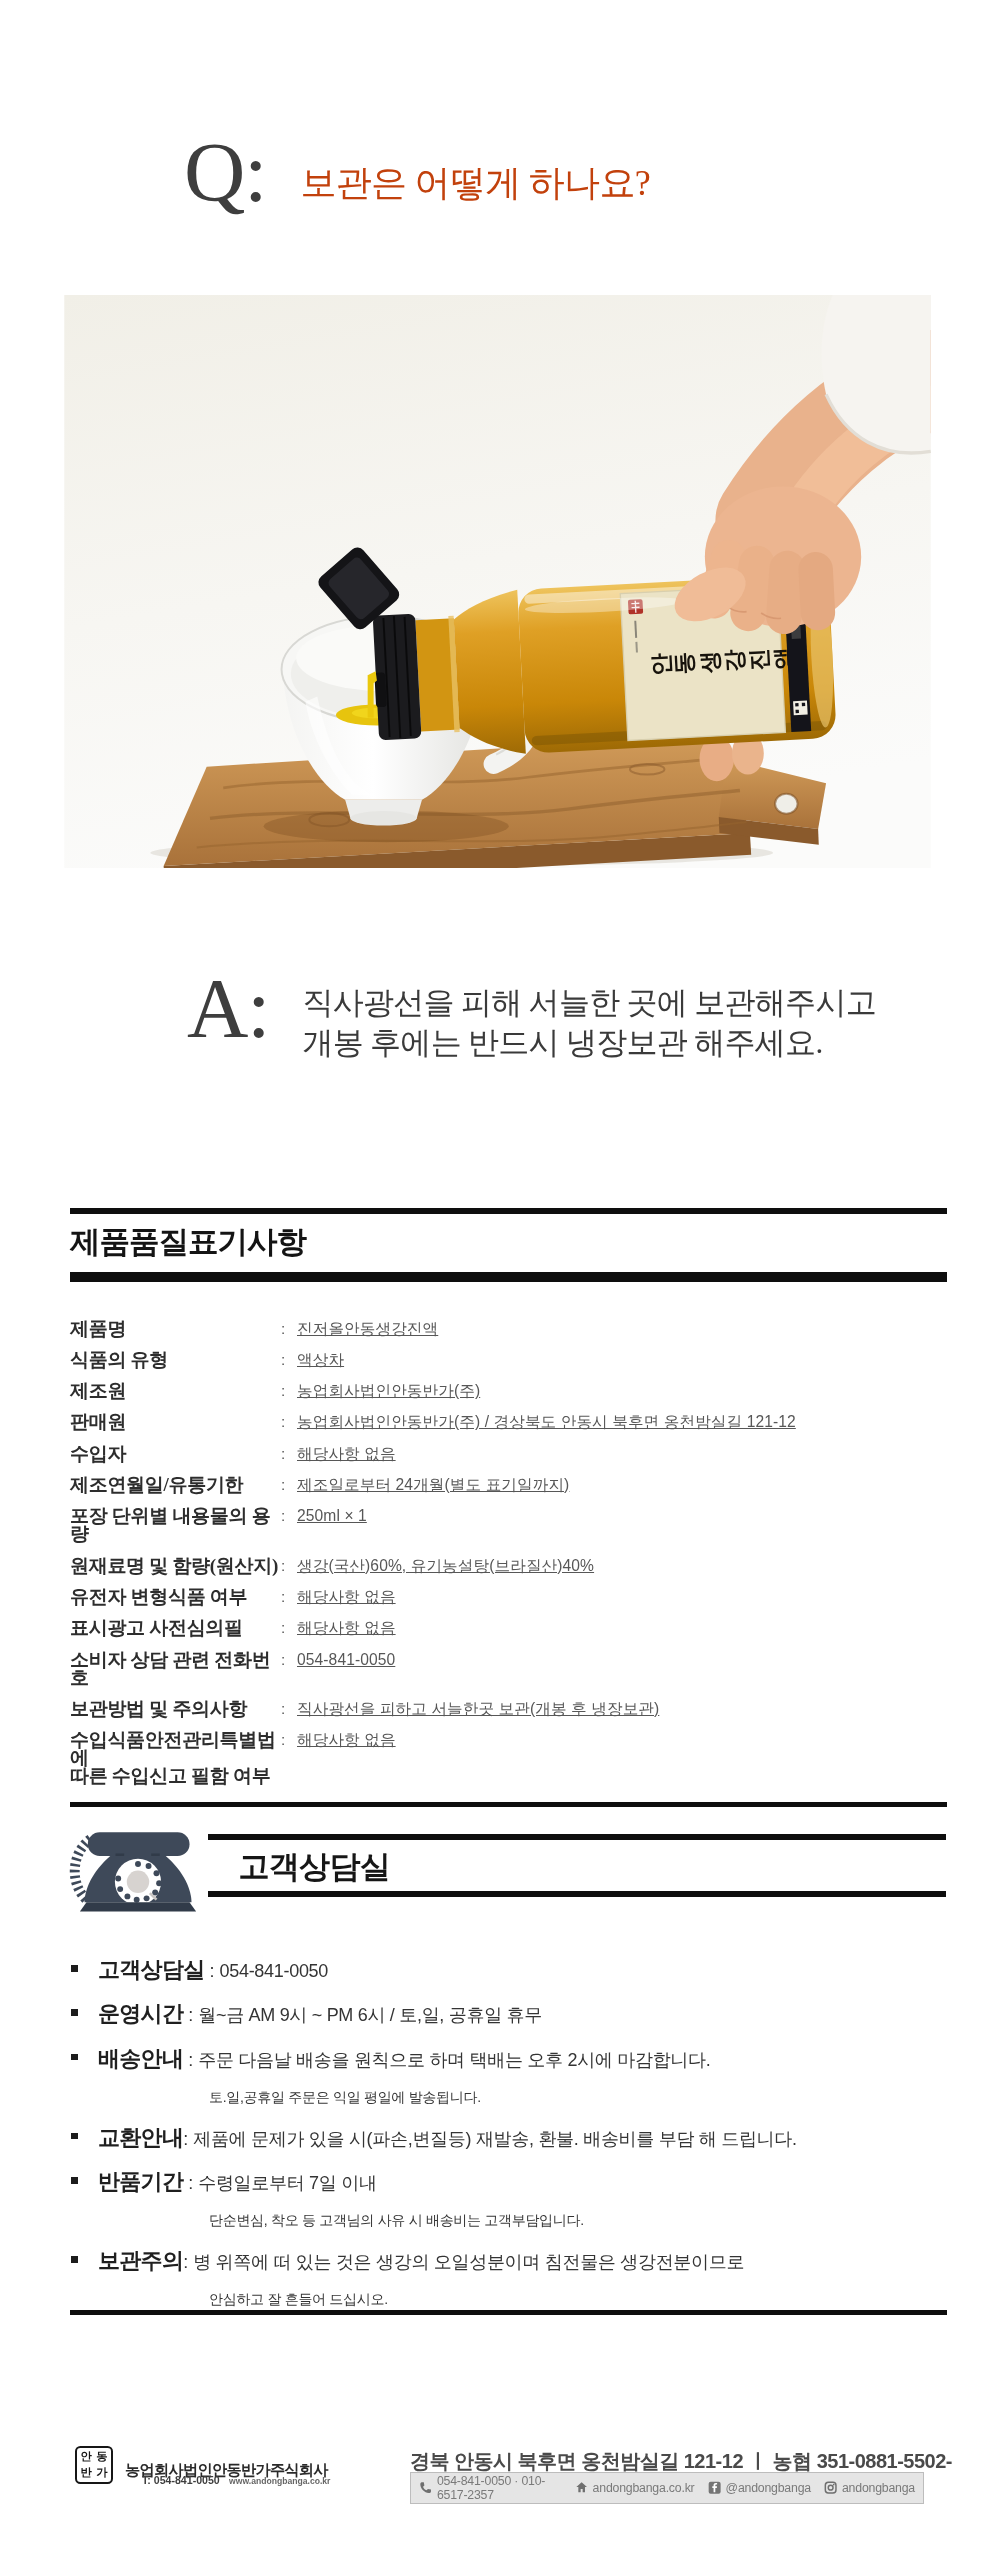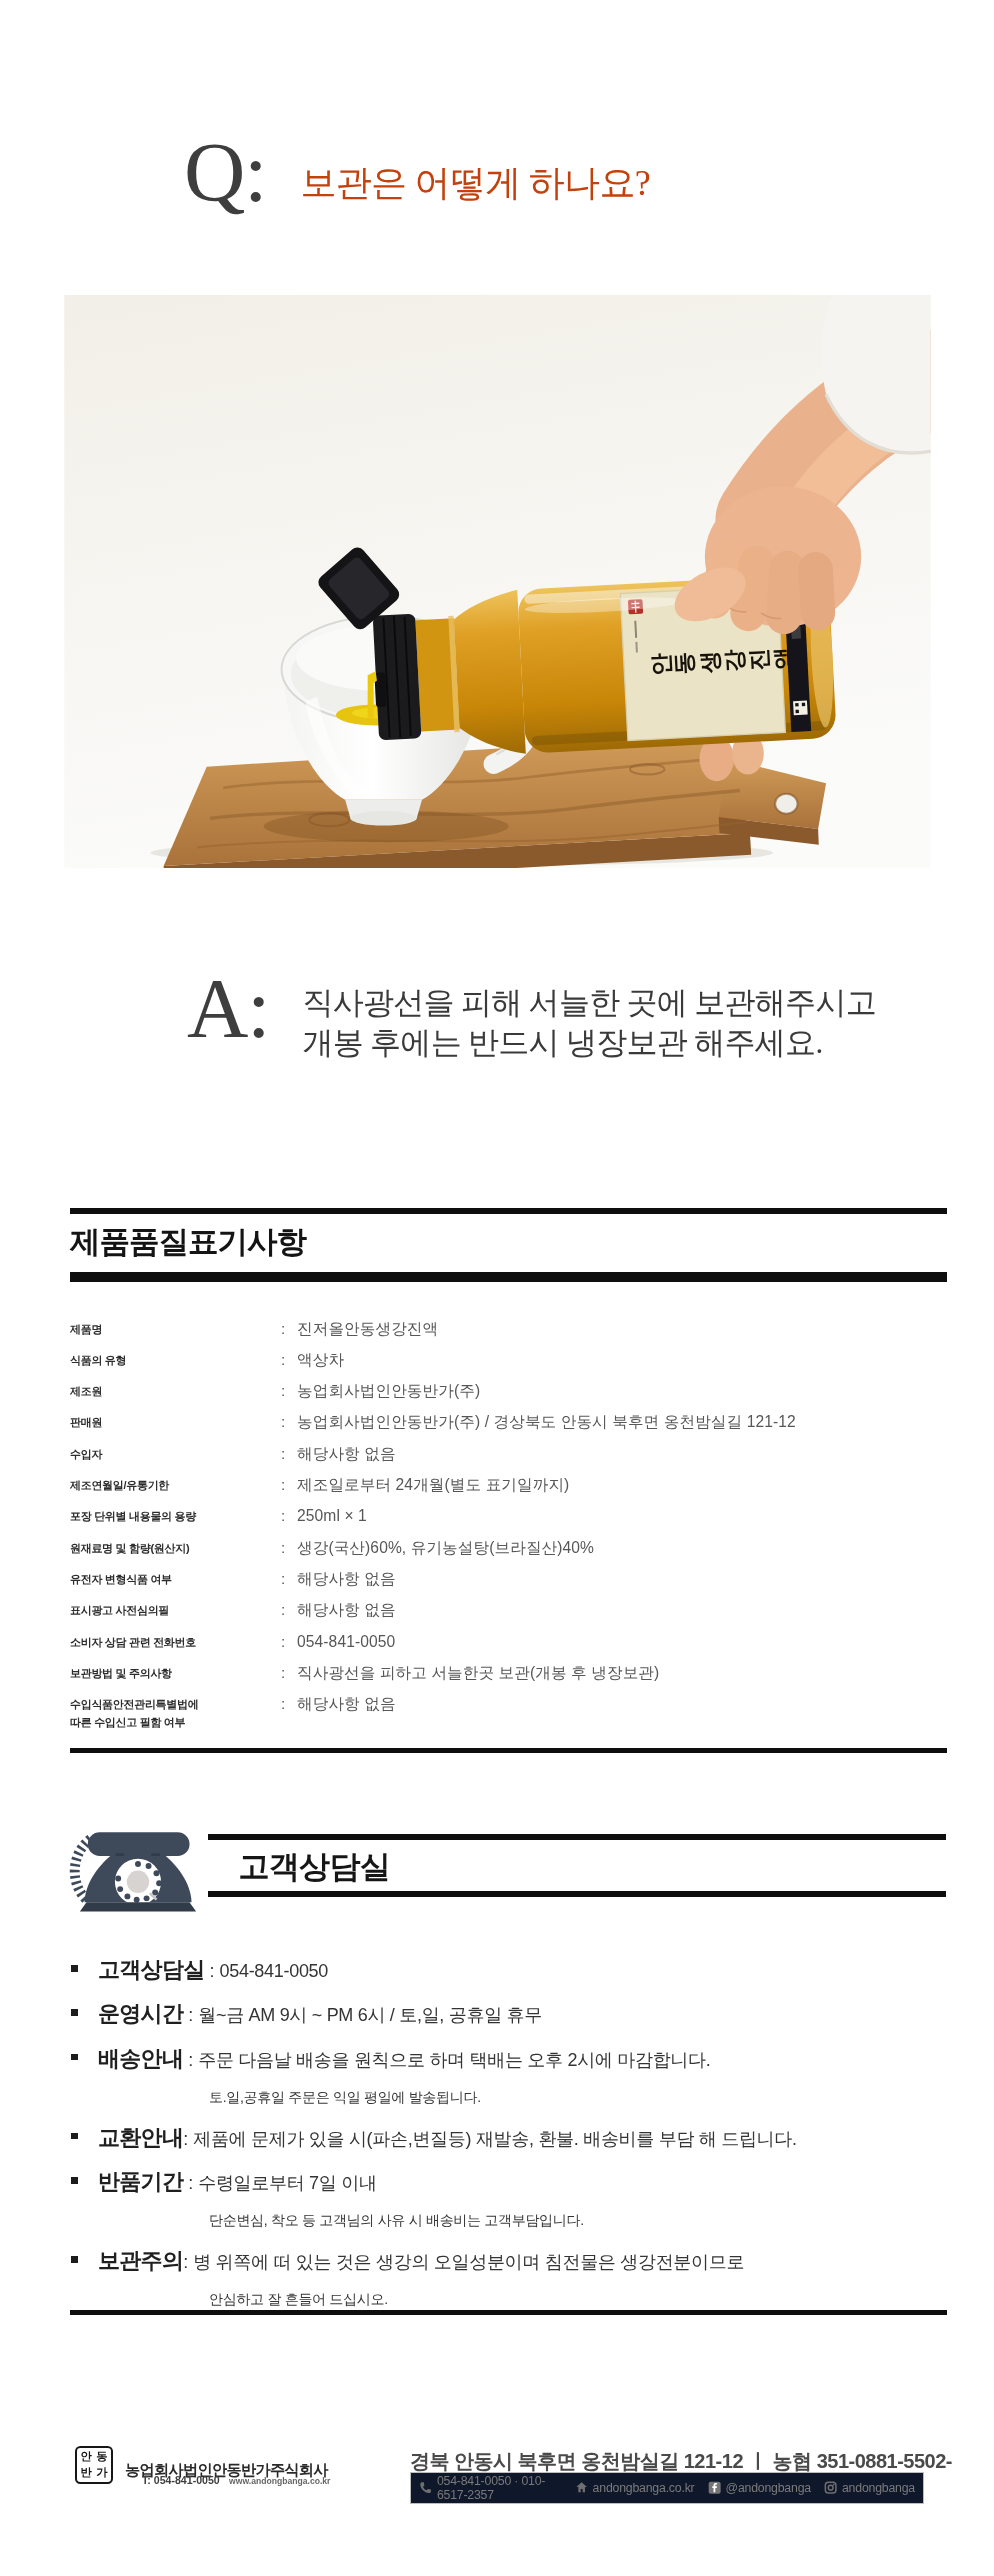--- a/index.html
+++ b/index.html
@@ -20,23 +20,23 @@
   .photo-wrap{left:64px;top:295px;width:867px;height:573px;}
 
   
   .spec{left:70px;top:1208px;width:877px;}
   .rule{background:#0e0e0e;}
   .rule-top{height:6px;}
   .spec-title{margin:8px 0 9.3px;font-size:30.5px;font-weight:800;color:#141414;letter-spacing:-1px;}
   .rule-mid{height:9.3px;}
   .spec-table{margin-top:38px;}
   .spec-row{display:flex;align-items:flex-start;margin-bottom:13.3px;}
-  .spec-label{width:211px;font-size:11px;font-weight:700;color:#2d2d2d;line-height:18px;letter-spacing:-0.3px;}
+  .spec-label{width:211px;font-size:19px;font-weight:700;color:#2d2d2d;line-height:18px;letter-spacing:-0.3px;font-family:Liberation Serif, serif;}
   .spec-colon{width:16px;font-size:15.2px;color:#555;line-height:18px;}
-  .spec-value{flex:1;font-size:15.6px;font-weight:400;color:#575757;line-height:18px;letter-spacing:0.1px;}
+  .spec-value{flex:1;font-size:15.6px;font-weight:400;color:#575757;line-height:18px;letter-spacing:0.1px;text-decoration:underline;}
   .rule-bottom{height:4.6px;margin-top:17px;}
 
   
   .cs-head{left:68px;top:1819px;width:878px;height:94px;}
   .cs-phone{position:absolute;left:0;top:0;}
   .cs-lines{position:absolute;left:140px;right:0;top:0;height:94px;}
   .cs-rule-top{position:absolute;left:0;right:0;top:14.6px;height:6px;background:#0e0e0e;}
   .cs-rule-bot{position:absolute;left:0;right:0;top:72px;height:6px;background:#0e0e0e;}
   .cs-title{position:absolute;left:30.5px;top:26.5px;font-size:31px;font-weight:800;color:#161616;letter-spacing:-0.7px;}
 
@@ -54,21 +54,21 @@
 
   
   .footer{left:0;top:2443px;width:994px;height:73px;}
   .f-stamp{position:absolute;left:75px;top:2.7px;width:38px;height:38px;border:2px solid #161616;border-radius:5.3px;box-sizing:border-box;display:grid;grid-template-columns:1fr 1fr;place-items:center;padding:1.3px;background:#fff;}
   .f-stamp span{font-family:"Liberation Serif","DejaVu Serif",serif;font-weight:900;font-size:11.3px;line-height:1;color:#161616;}
   .f-company{position:absolute;left:125px;top:5.3px;font-size:15.2px;font-weight:800;color:#2a2a2a;letter-spacing:-0.7px;margin-top:12px;}
   .f-tel-row{position:absolute;left:142px;top:30.5px;display:flex;align-items:baseline;gap:9.3px;}
   .f-tel{font-size:10.6px;font-weight:600;color:#3e3e3e;}
   .f-web{font-size:8.6px;font-weight:600;color:#666;}
   .f-address{position:absolute;left:410px;top:5.3px;font-size:20px;font-weight:600;color:#4a4a4a;letter-spacing:-0.5px;}
-  .f-box{position:absolute;left:410px;top:29px;width:514px;height:32px;border:1.3px solid #bdbdbd;box-sizing:border-box;display:flex;align-items:center;padding:0 8px;gap:4.6px;background:#0f172a;}
+  .f-box{position:absolute;left:410px;top:29px;width:514px;height:32px;border:1.3px solid #bdbdbd;box-sizing:border-box;display:flex;align-items:center;padding:0 8px;gap:4.6px;background:#e5e5e5;}
   .f-box .t{font-size:12.3px;color:#7a7a7a;letter-spacing:-0.2px;}
   .f-box .ic{flex:0 0 auto;display:inline-flex;}
   .gap{width:5.3px;}
 </style>
 </head>
 <body>
 
 <div class="page">
 
   <section class="abs qa-row q-row">

